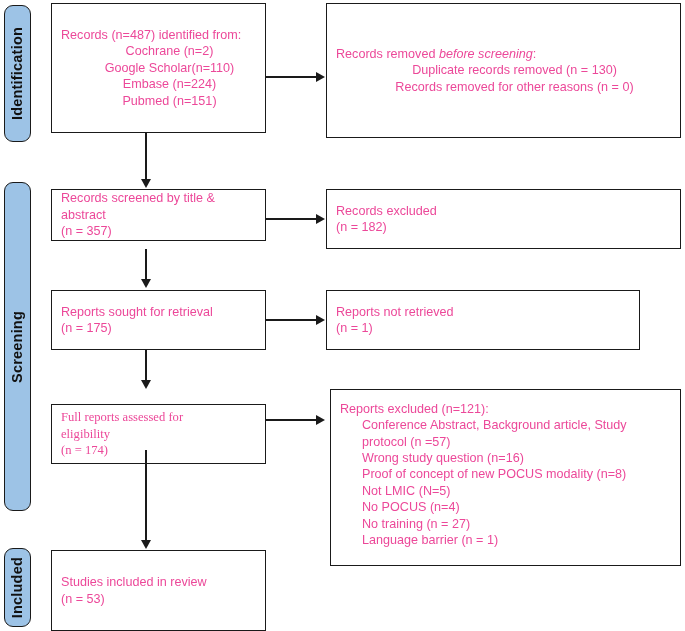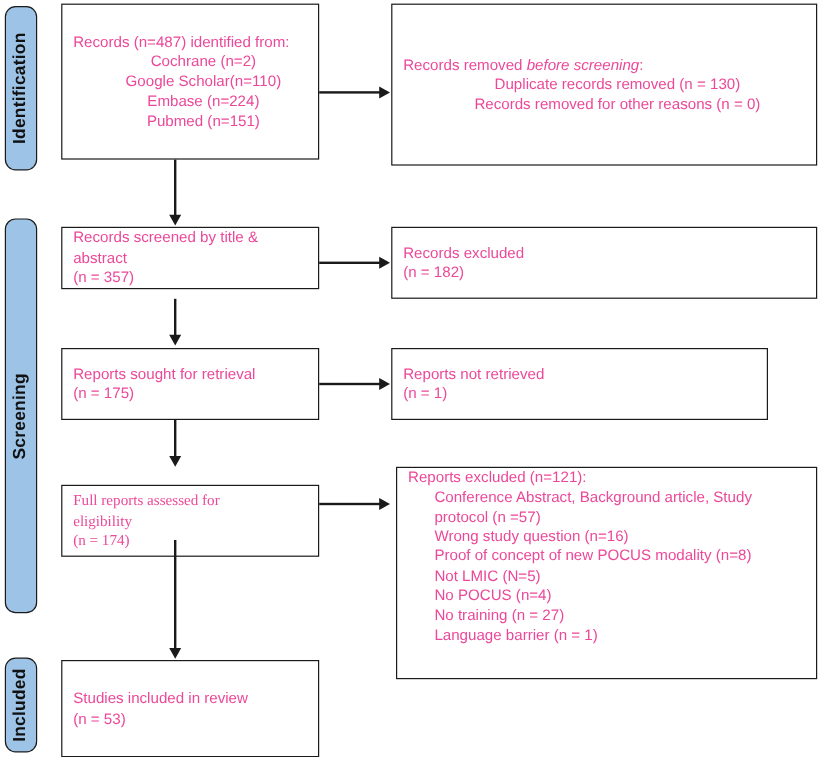--- a/index.html
+++ b/index.html
@@ -189,21 +189,21 @@
     <div class="pbox-inner">
       <div class="line">Full reports assessed for</div>
       <div class="line">eligibility</div>
       <div class="line">(n = 174)</div>
     </div>
   </div>
 
   <div class="conn h" style="left:266px; top:419px; width:51px;"></div>
   <div class="arrowhead right" style="left:316px; top:414.5px;"></div>
 
-  <div class="pbox" style="left:330px; top:389px; width:351px; height:177px; ">
+  <div class="pbox" style="left:330px; top:389px; width:351px; height:177px; padding-top:11px;">
     <div class="pbox-inner">
       <div class="line">Reports excluded (n=121):</div>
       <div class="line indent2">Conference Abstract, Background article, Study protocol (n =57)</div>
       <div class="line indent">Wrong study question (n=16)</div>
       <div class="line indent">Proof of concept of new POCUS modality (n=8)</div>
       <div class="line indent">Not LMIC (N=5)</div>
       <div class="line indent">No POCUS (n=4)</div>
       <div class="line indent">No training (n = 27)</div>
       <div class="line indent">Language barrier (n = 1)</div>
     </div>

